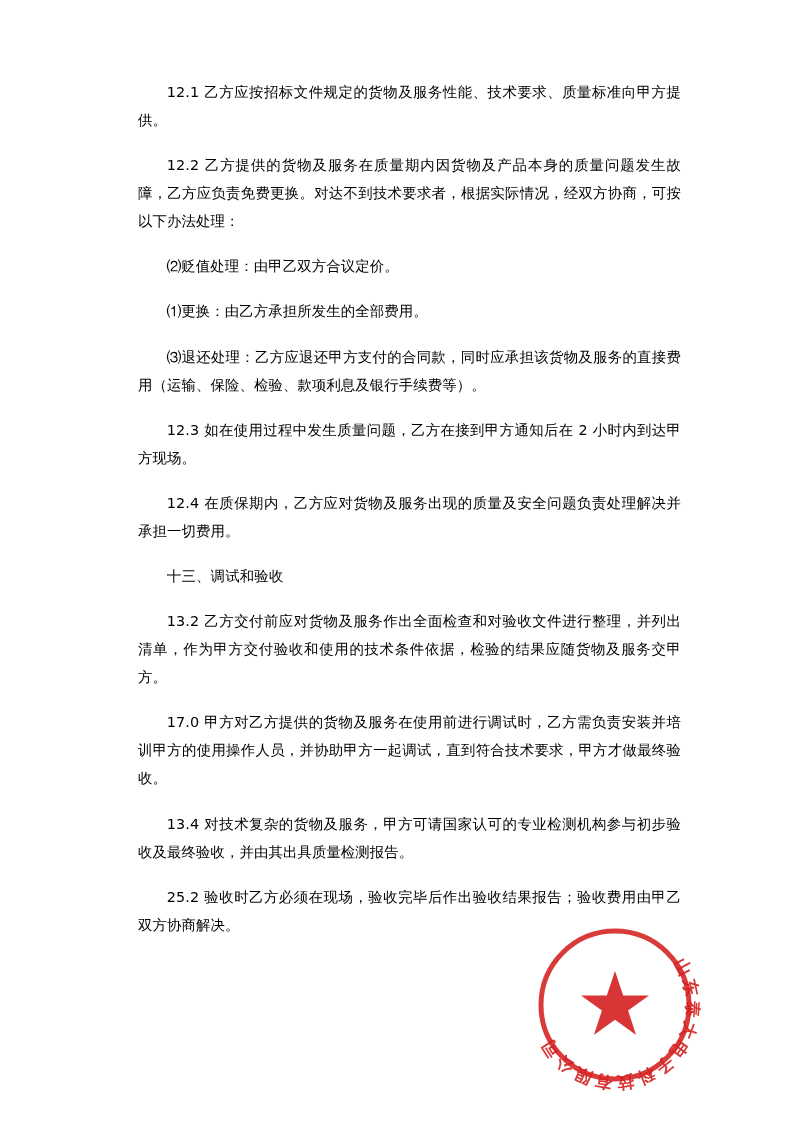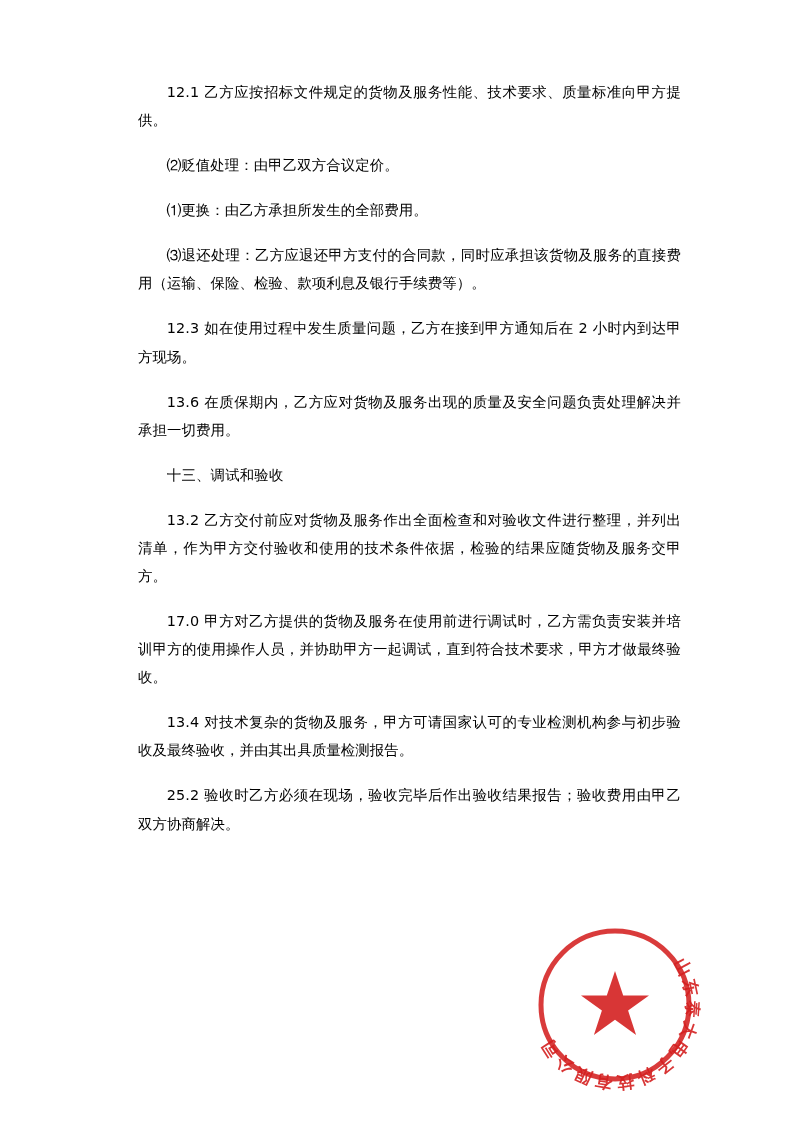--- a/index.html
+++ b/index.html
@@ -56,25 +56,26 @@
   }
   .seal svg { display: block; }
 </style>
 </head>
 <body>
 
 <div class="page">
   <div class="doc-body">
 
     <p class="para">12.1 乙方应按招标文件规定的货物及服务性能、技术要求、质量标准向甲方提供。</p>
+    <p class="para">12.2 乙方提供的货物及服务在质量期内因货物及产品本身的质量问题发生故障，乙方应负责免费更换。对达不到技术要求者，根据实际情况，经双方协商，可按以下办法处理：</p>
     <p class="para">⑵贬值处理：由甲乙双方合议定价。</p>
     <p class="para">⑴更换：由乙方承担所发生的全部费用。</p>
     <p class="para">⑶退还处理：乙方应退还甲方支付的合同款，同时应承担该货物及服务的直接费用（运输、保险、检验、款项利息及银行手续费等）。</p>
     <p class="para">12.3 如在使用过程中发生质量问题，乙方在接到甲方通知后在 2 小时内到达甲方现场。</p>
-    <p class="para">13.6 在质保期内，乙方应对货物及服务出现的质量及安全问题负责处理解决并承担一切费用。</p>
+    <p class="para">12.4 在质保期内，乙方应对货物及服务出现的质量及安全问题负责处理解决并承担一切费用。</p>
 
     <h2 class="heading">十三、调试和验收</h2>
     <p class="para">13.2 乙方交付前应对货物及服务作出全面检查和对验收文件进行整理，并列出清单，作为甲方交付验收和使用的技术条件依据，检验的结果应随货物及服务交甲方。</p>
     <p class="para">17.0 甲方对乙方提供的货物及服务在使用前进行调试时，乙方需负责安装并培训甲方的使用操作人员，并协助甲方一起调试，直到符合技术要求，甲方才做最终验收。</p>
     <p class="para">13.4 对技术复杂的货物及服务，甲方可请国家认可的专业检测机构参与初步验收及最终验收，并由其出具质量检测报告。</p>
     <p class="para">25.2 验收时乙方必须在现场，验收完毕后作出验收结果报告；验收费用由甲乙双方协商解决。</p>
 
   </div>
 
   <div class="seal">

